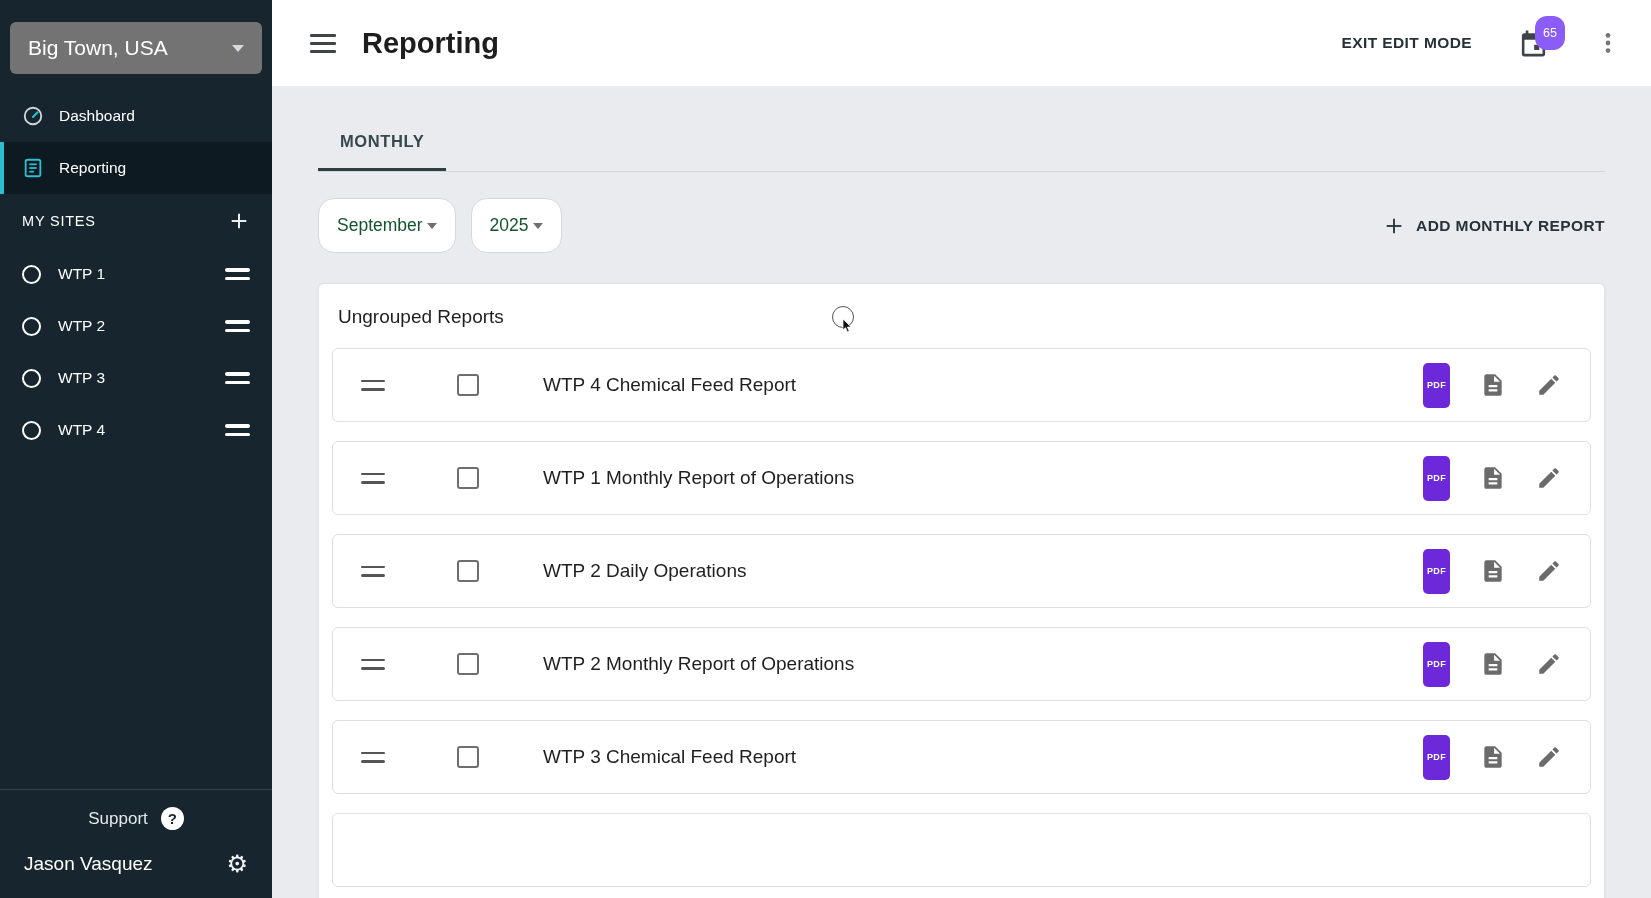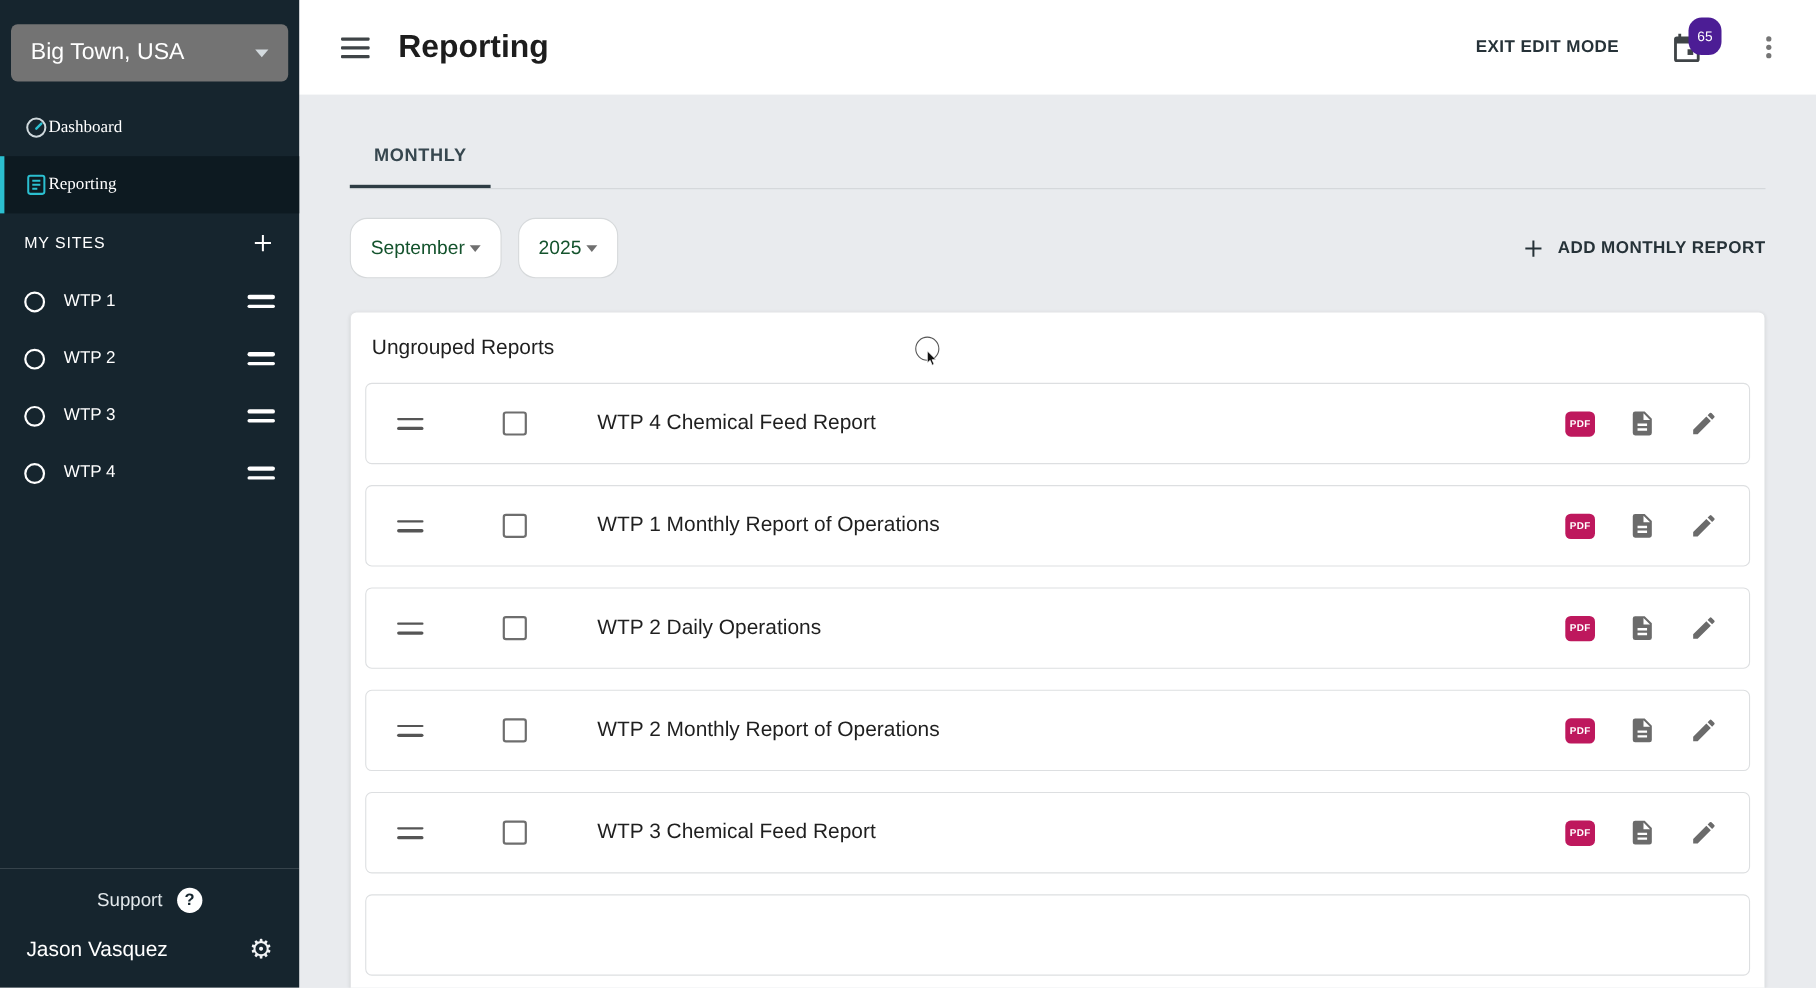--- a/index.html
+++ b/index.html
@@ -5,21 +5,21 @@
   * { margin:0; padding:0; box-sizing:border-box; }
   html,body { width:1651px; height:898px; overflow:hidden; font-family:"Liberation Sans", sans-serif; background:#e9ebee; }
   .page { position:relative; width:1651px; height:898px; display:flex; }
 
   
   .sidebar { width:272px; height:100%; background:#16252e; color:#fff; position:relative; flex:0 0 272px; }
   .brand { display:flex; align-items:center; gap:14px; padding:18px 22px 14px; }
   .brand-name { font-size:30px; font-weight:700; color:#fff; letter-spacing:.3px; }
   .site-select { margin:22px 10px 16px; background:#737373; border-radius:6px; height:52px; display:flex; align-items:center; padding:0 18px; font-size:21px; cursor:pointer; }
   .chev-down { width:0; height:0; border-left:6px solid transparent; border-right:6px solid transparent; border-top:7px solid #d3dade; margin-left:auto; }
-  .nav-item { height:52px; display:flex; align-items:center; padding:0 22px; font-size:15.5px; cursor:pointer;font-family:Liberation Serif, serif; }
+  .nav-item { height:52px; display:flex; align-items:center; gap:15px; padding:0 22px; font-size:15.5px; cursor:pointer; }
   .nav-item.active { background:#0d1a21; border-left:4px solid #2bbfd0; padding-left:18px; }
   .mysites { display:flex; align-items:center; height:54px; padding:0 22px; font-size:14.5px; letter-spacing:.8px; }
   .plus-btn { margin-left:auto; cursor:pointer; display:flex; }
   .site-item { height:52px; display:flex; align-items:center; gap:17px; padding:0 22px; font-size:15.5px; }
   .radio-circle { width:19px; height:19px; border:2.5px solid #fff; border-radius:50%; flex:0 0 19px; cursor:pointer; }
   .site-handle { margin-left:auto; display:flex; flex-direction:column; gap:5px; cursor:grab; }
   .site-handle i { display:block; width:25px; height:3.5px; background:#fff; border-radius:2px; }
   .sidebar-bottom { position:absolute; bottom:0; left:0; width:100%; }
   .support-row { border-top:1px solid rgba(255,255,255,.14); padding:17px 0 14px; display:flex; align-items:center; justify-content:center; gap:13px; font-size:17px; color:#e3e9ec; cursor:pointer; }
   .help-circle { width:23px; height:23px; border-radius:50%; background:#fff; color:#16252e; font-weight:700; font-size:15px; display:grid; place-items:center; }
@@ -30,42 +30,42 @@
 
   
   .right-col { flex:1; display:flex; flex-direction:column; height:100%; }
   .topbar { height:86px; background:#fff; display:flex; align-items:center; padding:0 30px 0 38px; flex:0 0 86px; }
   .hamburger { display:flex; flex-direction:column; gap:5px; cursor:pointer; }
   .hamburger i { display:block; width:26px; height:3px; background:#3f4447; border-radius:1px; }
   .page-title { margin-left:26px; font-size:29px; font-weight:700; color:#1d1d1d; }
   .topbar-right { margin-left:auto; display:flex; align-items:center; gap:46px; }
   .exit-edit { font-size:15.5px; font-weight:700; letter-spacing:.4px; color:#263238; cursor:pointer; }
   .cal-wrap { position:relative; cursor:pointer; display:flex; }
-  .badge { position:absolute; top:-12px; right:-16px; background:#4c1d95; color:#fff; border-radius:12px; min-width:30px; height:34px; display:grid; place-items:center; font-size:12.5px; padding:0 6px; }
+  .badge { position:absolute; top:-12px; right:-16px; background:#8b5cf6; color:#fff; border-radius:12px; min-width:30px; height:34px; display:grid; place-items:center; font-size:12.5px; padding:0 6px; }
   .kebab { cursor:pointer; display:flex; }
 
   
   .main { flex:1; overflow:hidden; padding:0 46px; }
   .tabs-row { padding-top:46px; border-bottom:1px solid #d3d6d9; display:flex; }
   .tab { padding:0 22px 17px; font-size:16.5px; font-weight:600; letter-spacing:.6px; color:#37474f; border-bottom:3px solid #2e3c44; cursor:pointer; }
   .controls-row { margin-top:26px; display:flex; align-items:center; }
   .select-box { background:#fff; border:1px solid #d6d9db; border-radius:16px; height:55px; display:flex; align-items:center; gap:4px; padding:0 18px; font-size:17.5px; color:#14532d; cursor:pointer; }
   .select-box + .select-box { margin-left:15px; }
   .select-box .chev { width:0; height:0; border-left:5.5px solid transparent; border-right:5.5px solid transparent; border-top:6.5px solid #6f6f6f; }
   .add-report { margin-left:auto; display:flex; align-items:center; gap:11px; font-size:15.5px; font-weight:700; letter-spacing:.4px; color:#263238; cursor:pointer; }
 
   .card { margin-top:30px; background:#fff; border:1px solid #e2e4e6; border-radius:6px; box-shadow:0 1px 3px rgba(0,0,0,.07); padding:14px 13px 13px; height:700px; }
   .group-title { font-size:19px; color:#1f1f1f; padding:8px 6px 20px; }
   .report-row { border:1px solid #dddfe1; border-radius:6px; height:74px; display:flex; align-items:center; margin-bottom:19px; background:#fff; }
   .row-drag { margin-left:28px; display:flex; flex-direction:column; gap:6px; cursor:grab; }
   .row-drag i { display:block; width:24px; height:2.5px; background:#555; border-radius:2px; }
   .row-check { margin-left:72px; width:22px; height:22px; border:2.5px solid #6e6e6e; border-radius:3px; cursor:pointer; flex:0 0 22px; background:#fff; }
   .row-title { margin-left:64px; font-size:19px; color:#1f1f1f; }
   .row-icons { margin-left:auto; display:flex; align-items:center; gap:30px; padding-right:28px; }
-  .pdf-icon { width:27px; height:23px; background:#be185d; border-radius:5px; color:#fff; font-size:9px; font-weight:700; display:grid; place-items:center; cursor:pointer; letter-spacing:.3px; }
+  .pdf-icon { width:27px; height:45px; background:#6d28d9; border-radius:5px; color:#fff; font-size:9px; font-weight:700; display:grid; place-items:center; cursor:pointer; letter-spacing:.3px; }
   .icon-btn { cursor:pointer; display:flex; }
   .partial-row { border:1px solid #dddfe1; border-radius:6px; height:74px; background:#fff; }
 
   
   .cursor-fx { position:absolute; left:832px; top:306px; width:22px; height:22px; border:1.6px solid #555; border-radius:50%; }
   .cursor-fx svg { position:absolute; left:9px; top:12px; }
 </style>
 </head>
 <body>
 

